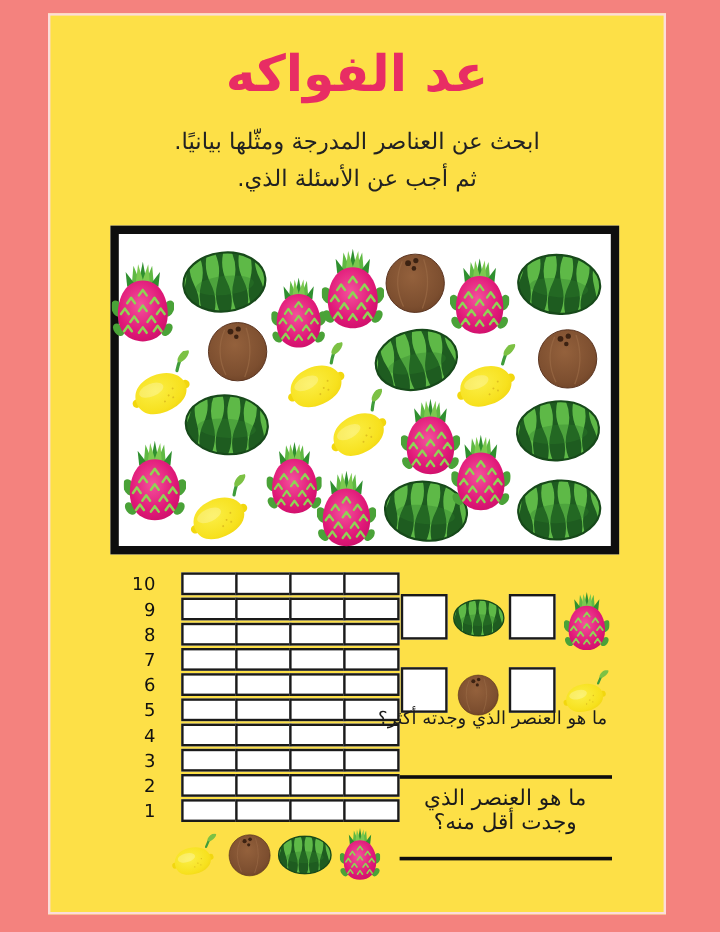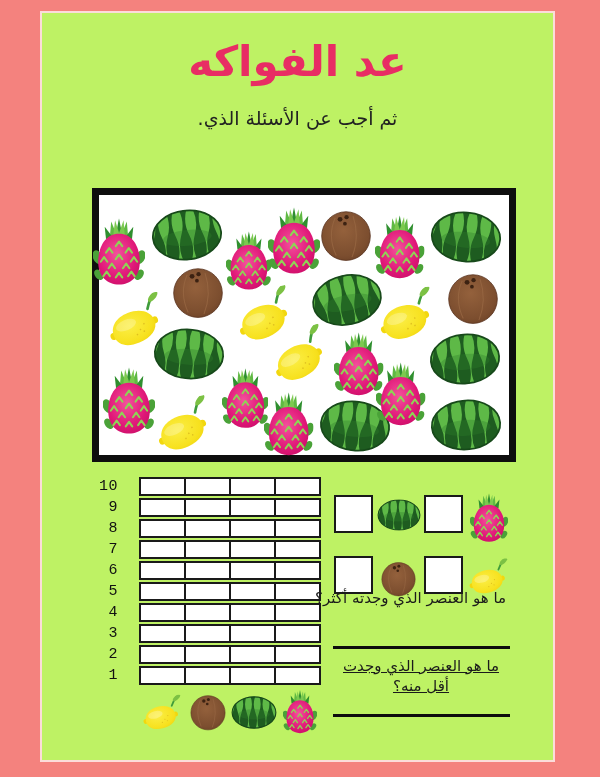--- a/index.html
+++ b/index.html
@@ -3,57 +3,57 @@
 <meta charset="utf-8">
 <style>
   html,body{margin:0;padding:0;}
   body{
     width:600px;height:777px;position:relative;overflow:hidden;
     font-family:"DejaVu Sans",sans-serif;background:#f4827e;
   }
   .frame{position:absolute;inset:0;background:#f4827e;}
   .page{
     position:absolute;left:40px;top:11px;width:515px;height:751px;
-    background:#bef264;border:2px solid #fcdcda;box-sizing:border-box;
+    background:#fde047;border:2px solid #fcdcda;box-sizing:border-box;
   }
   .title{
     position:absolute;top:24px;left:0;width:100%;text-align:center;
     font-size:42px;font-weight:bold;color:#e82d64;direction:rtl;margin:0;
   }
   .instr{
     position:absolute;top:90px;left:0;width:100%;text-align:center;
     font-size:19px;line-height:31px;color:#222;direction:rtl;
   }
   .field{
     position:absolute;left:50px;top:175px;width:424px;height:274px;
     border:7px solid #0e0e0e;box-sizing:border-box;background:#fff;
   }
   .fruit-pos{position:absolute;}
-  .chart{position:absolute;left:20px;top:464px;font-family:Liberation Mono, monospace;}
+  .chart{position:absolute;left:32px;top:464px;}
   .chart-row{display:flex;align-items:center;margin-bottom:2px;height:19px;}
   .row-label{
     width:56px;text-align:right;margin-right:21px;font-size:15px;color:#111;
     letter-spacing:0.5px;
   }
   .cell{
     width:47px;height:19px;border:2px solid #1a1a1a;box-sizing:border-box;
     background:#fff;
   }
   .cell + .cell{margin-left:-2px;}
   .col-icons{
     position:absolute;left:97px;top:672px;width:184px;height:54px;
     display:flex;
   }
   .col-slot{width:46px;display:flex;justify-content:center;align-items:center;}
   .q{position:absolute;direction:rtl;color:#1b1b1b;white-space:nowrap;font-size:15px;}
   .q1{top:454px;right:50px;}
   .q2{top:576px;right:47px;text-align:right;}
   .q3{
     position:absolute;direction:rtl;color:#1b1b1b;left:290px;top:643px;width:178px;
-    text-align:center;font-size:15px;line-height:20px;white-space:normal;text-decoration:underline;
+    text-align:center;font-size:18px;line-height:20px;white-space:normal;
   }
   .count-grid{position:absolute;left:292px;top:482px;}
   .count-row{display:flex;align-items:flex-start;margin-bottom:11px;height:50px;}
   .ans-box{
     width:39px;height:38px;border:2px solid #1a1a1a;box-sizing:border-box;
     background:#fff;flex:0 0 auto;
   }
   .q-fruit{width:47px;flex:0 0 auto;display:flex;justify-content:center;margin:0 2px;}
   .ans-line{position:absolute;left:291px;width:177px;height:3px;background:#0d0d0d;}
   .line1{top:633px;}
@@ -152,20 +152,21 @@
     </symbol>
   </defs>
 </svg>
 
 <div class="frame">
   <div class="page">
 
     <h1 class="title">عد الفواكه</h1>
 
     <div class="instr">
+      <div>ابحث عن العناصر المدرجة ومثّلها بيانيًا.</div>
       <div>ثم أجب عن الأسئلة الذي.</div>
     </div>
 
     <div class="field" id="fruit-field">
         <div class="fruit-pos" style="left: -6px; top: 23px;">
           <svg width="52" height="68" viewBox="0 0 80 104" class="fruit">
             <use href="#sym-dragonfruit" xlink:href="#sym-dragonfruit"></use>
           </svg>
         </div>
         <div class="fruit-pos" style="left: 52px; top: 14px; transform: rotate(-6deg);">

